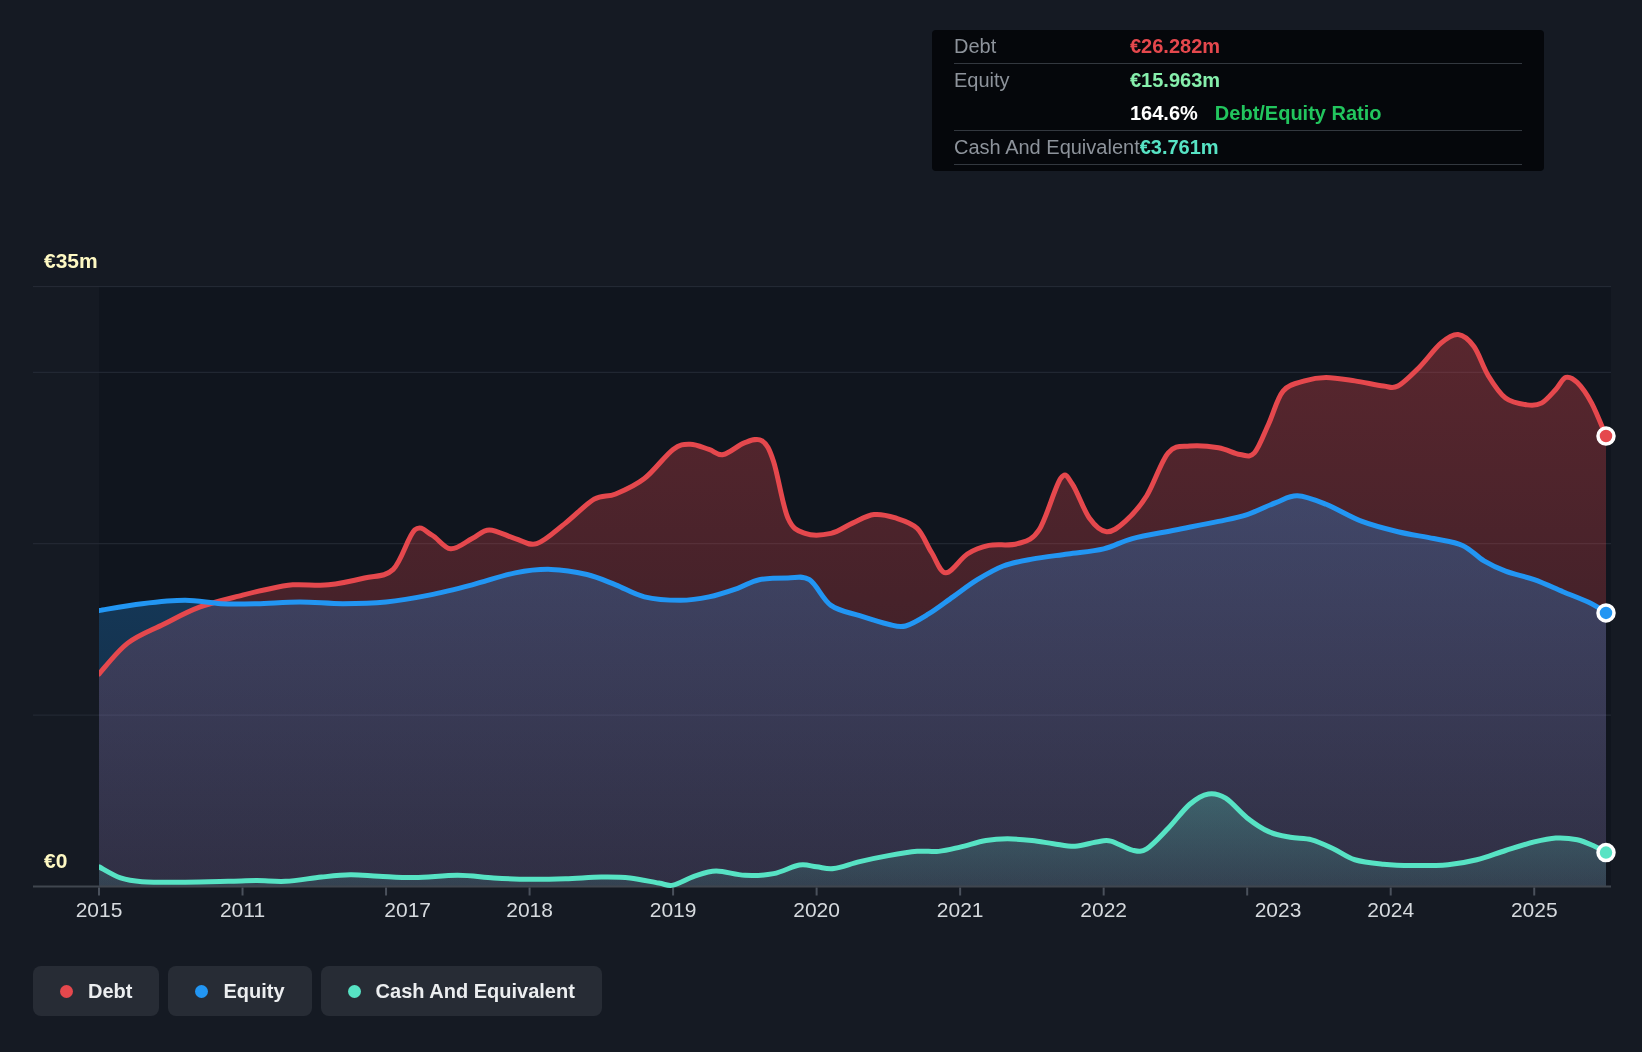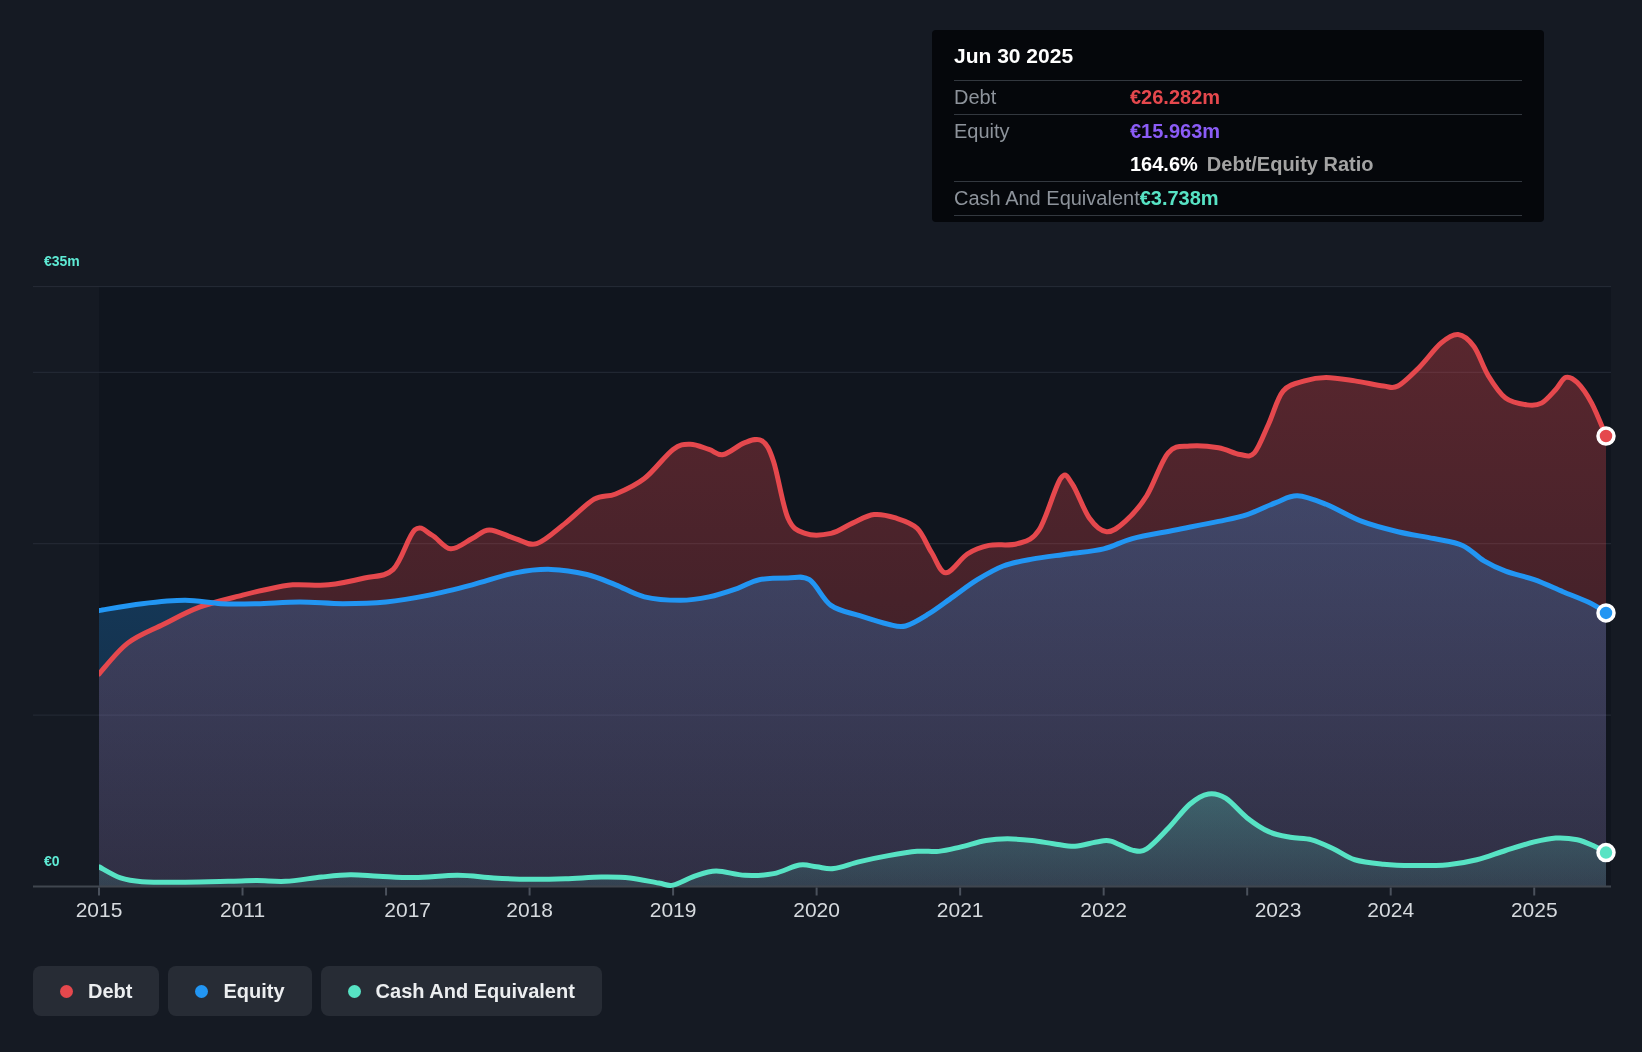--- a/index.html
+++ b/index.html
@@ -1,34 +1,34 @@
 <!DOCTYPE html>
 <html><head>
 <meta charset="utf-8">
 <style>
   html,body{margin:0;padding:0;background:#151a23;}
   #stage{position:relative;width:1642px;height:1052px;background:#151a23;overflow:hidden;
          font-family:"Liberation Sans",sans-serif;}
   #chart-svg{position:absolute;left:0;top:0;}
-  .ylabel{position:absolute;left:44px;color:#5eead4;font-size:14px;font-weight:600;line-height:24px;}
+  .ylabel{position:absolute;left:44px;color:#fef9c3;font-size:21px;font-weight:600;line-height:24px;}
   #ylabel-top{top:249px;}
   #ylabel-zero{top:849px;}
   .xlabel{position:absolute;top:898px;width:90px;text-align:center;color:#d6dade;
           font-size:21px;font-weight:400;}
   
   #tooltip{position:absolute;left:932px;top:30px;width:612px;box-sizing:border-box;
            background:#05070b;border-radius:4px;padding:0 22px 6px 22px;}
   .tt-title{color:#ffffff;font-size:21px;font-weight:700;padding:14px 0 12px 0;
             border-bottom:1px solid #33383f;}
   .tt-row{display:flex;align-items:center;height:33px;font-size:20px;}
   .tt-row .tt-label{flex:0 0 176px;color:#8d939b;font-weight:400;white-space:nowrap;}
   .tt-row .tt-value{font-weight:700;white-space:nowrap;text-align:center;}
   .tt-sep{border-bottom:1px solid #33383f;}
   .tt-ratio-bold{color:#ffffff;font-weight:700;margin-top:20px;}
-  .tt-ratio-label{color:#a3a3a3;font-weight:600;margin-left:9px;}
+  .tt-ratio-label{color:#22c55e;font-weight:600;margin-left:17px;}
   
   #legend{position:absolute;left:33px;top:966px;display:flex;gap:9px;}
   .chip{display:flex;align-items:center;height:50px;padding:0 27px;background:#272c35;
         border-radius:8px;cursor:pointer;}
   .dot{width:13px;height:13px;border-radius:50%;margin-right:15px;flex:0 0 13px;}
   .chip span.lbl{color:#eceef0;font-size:20px;font-weight:600;white-space:nowrap;}
 </style>
 </head>
 <body>
 
@@ -97,38 +97,37 @@
       <div class="xlabel" style="left: 628.095px;">2019</div>
       <div class="xlabel" style="left: 771.619px;">2020</div>
       <div class="xlabel" style="left: 915.143px;">2021</div>
       <div class="xlabel" style="left: 1058.67px;">2022</div>
       <div class="xlabel" style="left: 1233px;">2023</div>
       <div class="xlabel" style="left: 1345.71px;">2024</div>
       <div class="xlabel" style="left: 1489.24px;">2025</div>
     </div>
 
   <div id="tooltip">
-    <div class="tt-title">Jun 30 2025</div>
     <div class="tt-row tt-sep">
       <span class="tt-label">Debt</span>
       <span class="tt-value" id="tt-debt-value" style="color: rgb(229, 72, 77);">€26.282m</span>
     </div>
     <div class="tt-row">
       <span class="tt-label">Equity</span>
-      <span class="tt-value" id="tt-equity-value" style="color: #8b5cf6;">€15.963m</span>
+      <span class="tt-value" id="tt-equity-value" style="color: #86efac;">€15.963m</span>
     </div>
     <div class="tt-row tt-sep">
       <span class="tt-label"></span>
       <span class="tt-value">
         <span class="tt-ratio-bold">164.6%</span><span class="tt-ratio-label">Debt/Equity Ratio</span>
       </span>
     </div>
     <div class="tt-row tt-sep">
       <span class="tt-label">Cash And Equivalent</span>
-      <span class="tt-value" id="tt-cash-value" style="color: rgb(87, 227, 196);">€3.738m</span>
+      <span class="tt-value" id="tt-cash-value" style="color: rgb(87, 227, 196);">€3.761m</span>
     </div>
   </div>
 
   <div id="legend">
     <div class="chip">
       <span class="dot" id="dot-debt" style="background: rgb(229, 72, 77);"></span>
       <span class="lbl">Debt</span>
     </div>
     <div class="chip">
       <span class="dot" id="dot-equity" style="background: rgb(34, 150, 243);"></span>

